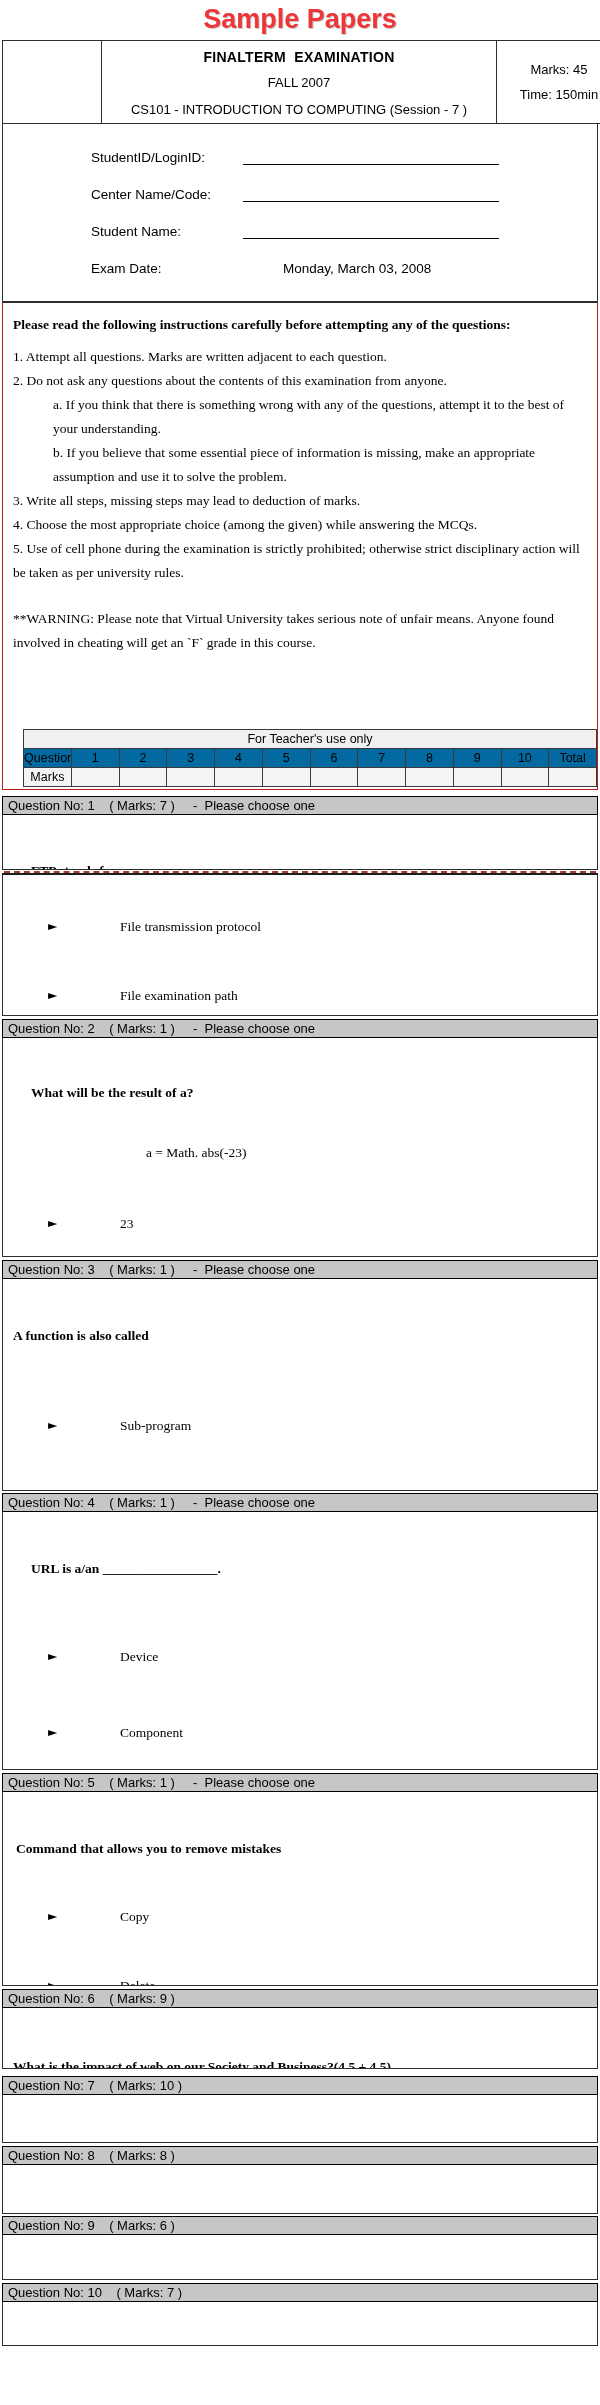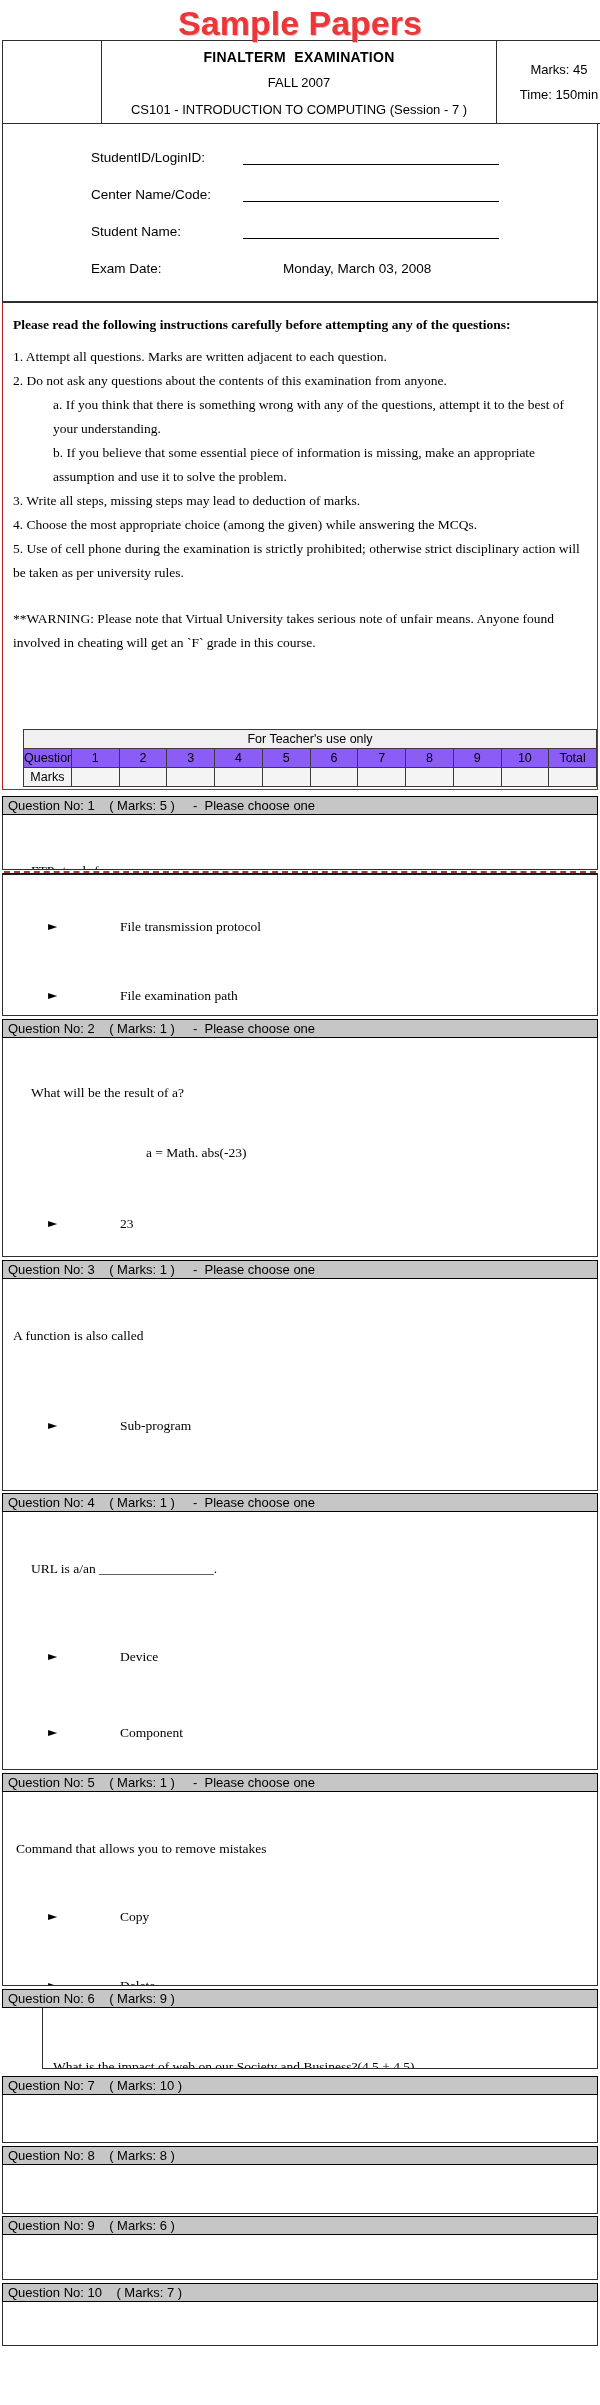--- a/index.html
+++ b/index.html
@@ -9,21 +9,21 @@
     color: #000;
     font-family: "Liberation Serif", serif;
     font-size: 13.5px;
   }
   .sheet { width: 600px; }
 
   
   .page-title {
     font-family: "Liberation Sans", sans-serif;
     font-weight: bold;
-    font-size: 34px;
+    font-size: 27px;
     color: #ee3537;
     text-align: center;
     text-shadow: 1px 1px 0 #c9c9c9;
     padding-top: 4px;
     height: 40px;
     box-sizing: border-box;
   }
 
   
   .hdr-table {
@@ -100,21 +100,21 @@
     text-align: center;
     table-layout: fixed;
   }
   .teacher-table td {
     border: 1px solid #3a3a3a;
     padding: 1px 0;
     height: 16px;
     overflow: hidden;
   }
   .teacher-caption-cell { background: #f0f0f0; }
-  .teacher-head-cell    { background: #8b5cf6; }
+  .teacher-head-cell    { background: #0369a1; }
   .teacher-marks-cell   { background: #f4f4f4; }
   .teacher-col-first { width: 62px; }
   .teacher-col-total { width: 48px; }
 
   
   .q-section { width: 596px; margin: 0 2px; }
   .q-header {
     box-sizing: border-box;
     background: #c6c6c6;
     border: 1px solid #000;
@@ -126,21 +126,21 @@
     white-space: pre-wrap;
     overflow: hidden;
   }
   .q-body {
     box-sizing: border-box;
     border: 1px solid #2e2e2e;
     border-top: none;
     overflow: hidden;
     white-space: pre-wrap;
   }
-  .q-text { margin: 0; line-height: 17px; }
+  .q-text { margin: 0; line-height: 17px; font-weight: bold; }
 
   .opt { display: flex; align-items: flex-start; margin-left: 45px; line-height: 17px; }
   .opt-arrow {
     font-family: "DejaVu Sans", sans-serif;
     font-size: 12px;
     line-height: 17px;
     width: 72px;
     flex: 0 0 72px;
   }
   .opt-label { line-height: 17px; }
@@ -176,21 +176,21 @@
   .q4-body .q-text { padding-left: 28px; }
   .q4-body .opt-first { margin-top: 39px; }
   .q4-body .opt { margin-bottom: 27px; }
 
   .q5 { margin-top: 3px; }
   .q5-body { height: 194px; padding-top: 16px; }
   .q5-body .q-text { padding-left: 13px; }
   .q5-body .opt-first { margin-top: 19px; }
   .q5-body .opt { margin-bottom: 20px; }
 
-  .q6  { margin-top: 3px; }  .q6-body  { height: 61px; padding: 18px 0 0 10px; margin-left: 40px; }
+  .q6  { margin-top: 3px; }  .q6-body  { height: 61px; padding: 18px 0 0 10px; }
   .q7  { margin-top: 7px; }  .q7-body  { height: 48px; padding: 17px 0 0 35px; }
   .q8  { margin-top: 3px; }  .q8-body  { height: 49px; padding: 15px 0 0 12px; }
   .q9  { margin-top: 2px; }  .q9-body  { height: 45px; padding: 13px 0 0 12px; }
   .q10 { margin-top: 3px; }  .q10-body { height: 44px; padding: 12px 0 0 12px; }
 </style>
 </head>
 <body>
 
 <div class="sheet">
 
@@ -276,21 +276,21 @@
           <td class="teacher-marks-cell"></td>
           <td class="teacher-marks-cell"></td>
           <td class="teacher-marks-cell"></td>
         </tr>
       </tbody>
         </table>
     </div>
   </div>
 
   <div class="q-section q1">
-    <div class="q-header">Question No: 1    ( Marks: 5 )     -  Please choose one</div>
+    <div class="q-header">Question No: 1    ( Marks: 7 )     -  Please choose one</div>
     <div class="q-body q1-textbox">
       <p class="q-text">FTP stands for</p>
     </div>
     <div class="redbreak"></div>
     <div class="q-body q1-options">
       <div class="opt">
         <span class="opt-arrow">►</span>
         <span class="opt-label">File transmission protocol</span>
       </div>
       <div class="opt">

